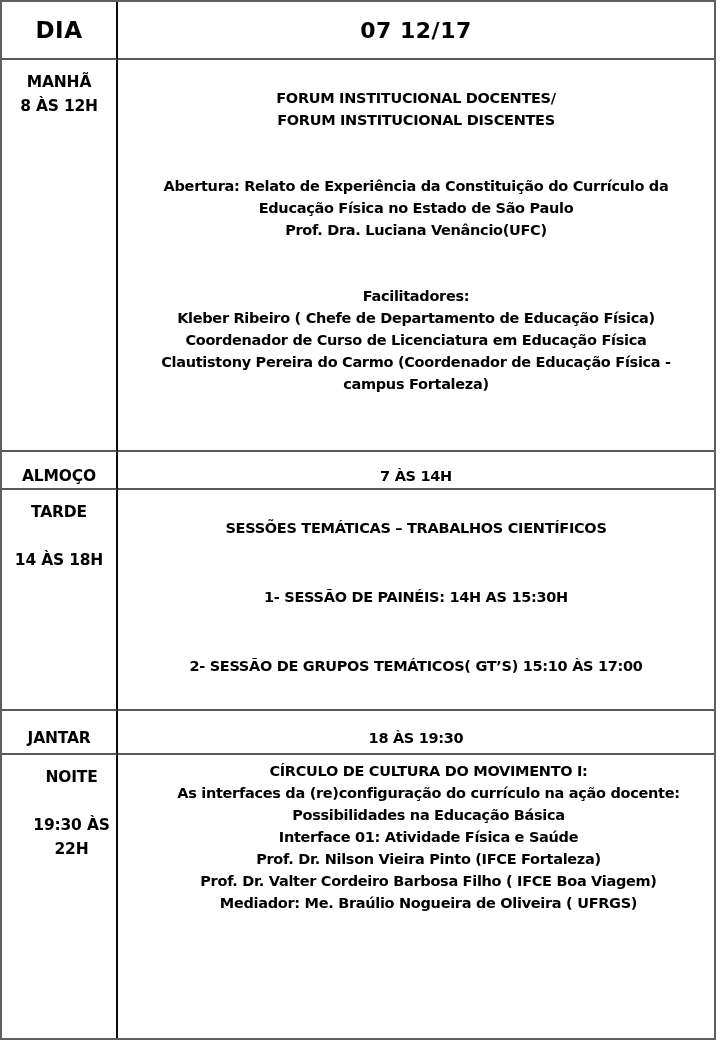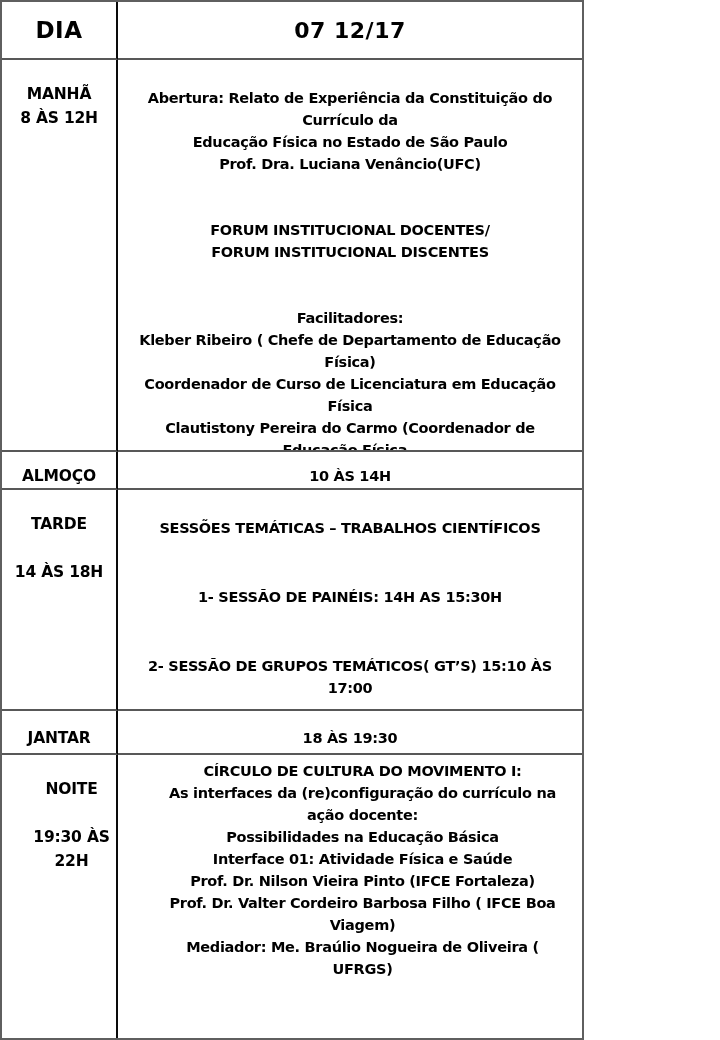--- a/index.html
+++ b/index.html
@@ -1,21 +1,21 @@
 <!DOCTYPE html>
 <html><head>
 <meta charset="utf-8">
 <style>
   html, body {
     margin: 0;
     padding: 0;
     background: #ffffff;
   }
   .page {
-    width: 584px;
+    width: 716px;
     height: 1040px;
     background: #ffffff;
     box-sizing: border-box;
     font-family: "DejaVu Sans", "Liberation Sans", sans-serif;
     font-weight: 700;
     color: #000000;
   }
   .grid {
     width: 100%;
     height: 100%;
@@ -51,21 +51,21 @@
   }
   .hdr-right {
     display: flex;
     align-items: center;
     justify-content: center;
     font-size: 22px;
     letter-spacing: 0.5px;
   }
   
   .period {
-    padding-top: 22px;
+    padding-top: 10px;
     font-size: 15.5px;
     line-height: 24px;
     white-space: pre-line;
     letter-spacing: -0.2px;
   }
   
   .content {
     padding: 5px 12px 0 12px;
     font-size: 14.5px;
     line-height: 22px;
@@ -92,34 +92,34 @@
 
 <div class="page">
   <div class="grid">
 
     <div class="cell left hdr-left">DIA</div>
     <div class="cell right hdr-right">07 12/17</div>
 
     <div class="cell left period">MANHÃ
 8 ÀS 12H</div>
     <div class="cell right content">
+      <p>FORUM INSTITUCIONAL DOCENTES/
+FORUM INSTITUCIONAL DISCENTES</p>
       <p>Abertura: Relato de Experiência da Constituição do Currículo da
 Educação Física no Estado de São Paulo
 Prof. Dra. Luciana Venâncio(UFC)</p>
-      <p>FORUM INSTITUCIONAL DOCENTES/
-FORUM INSTITUCIONAL DISCENTES</p>
       <p>Facilitadores:
 Kleber Ribeiro ( Chefe de Departamento de Educação Física)
 Coordenador de Curso de Licenciatura em Educação Física
 Clautistony Pereira do Carmo (Coordenador de Educação Física -
 campus Fortaleza)</p>
     </div>
 
     <div class="cell left period vcenter">ALMOÇO</div>
-    <div class="cell right content vcenter">10 ÀS 14H</div>
+    <div class="cell right content vcenter">7 ÀS 14H</div>
 
     <div class="cell left period">TARDE
 
 14 ÀS 18H</div>
     <div class="cell right content wide-gap">
       <p>SESSÕES TEMÁTICAS – TRABALHOS CIENTÍFICOS</p>
       <p>1- SESSÃO DE PAINÉIS: 14H AS 15:30H</p>
       <p>2- SESSÃO DE GRUPOS TEMÁTICOS( GT’S) 15:10 ÀS 17:00</p>
       
     </div>

